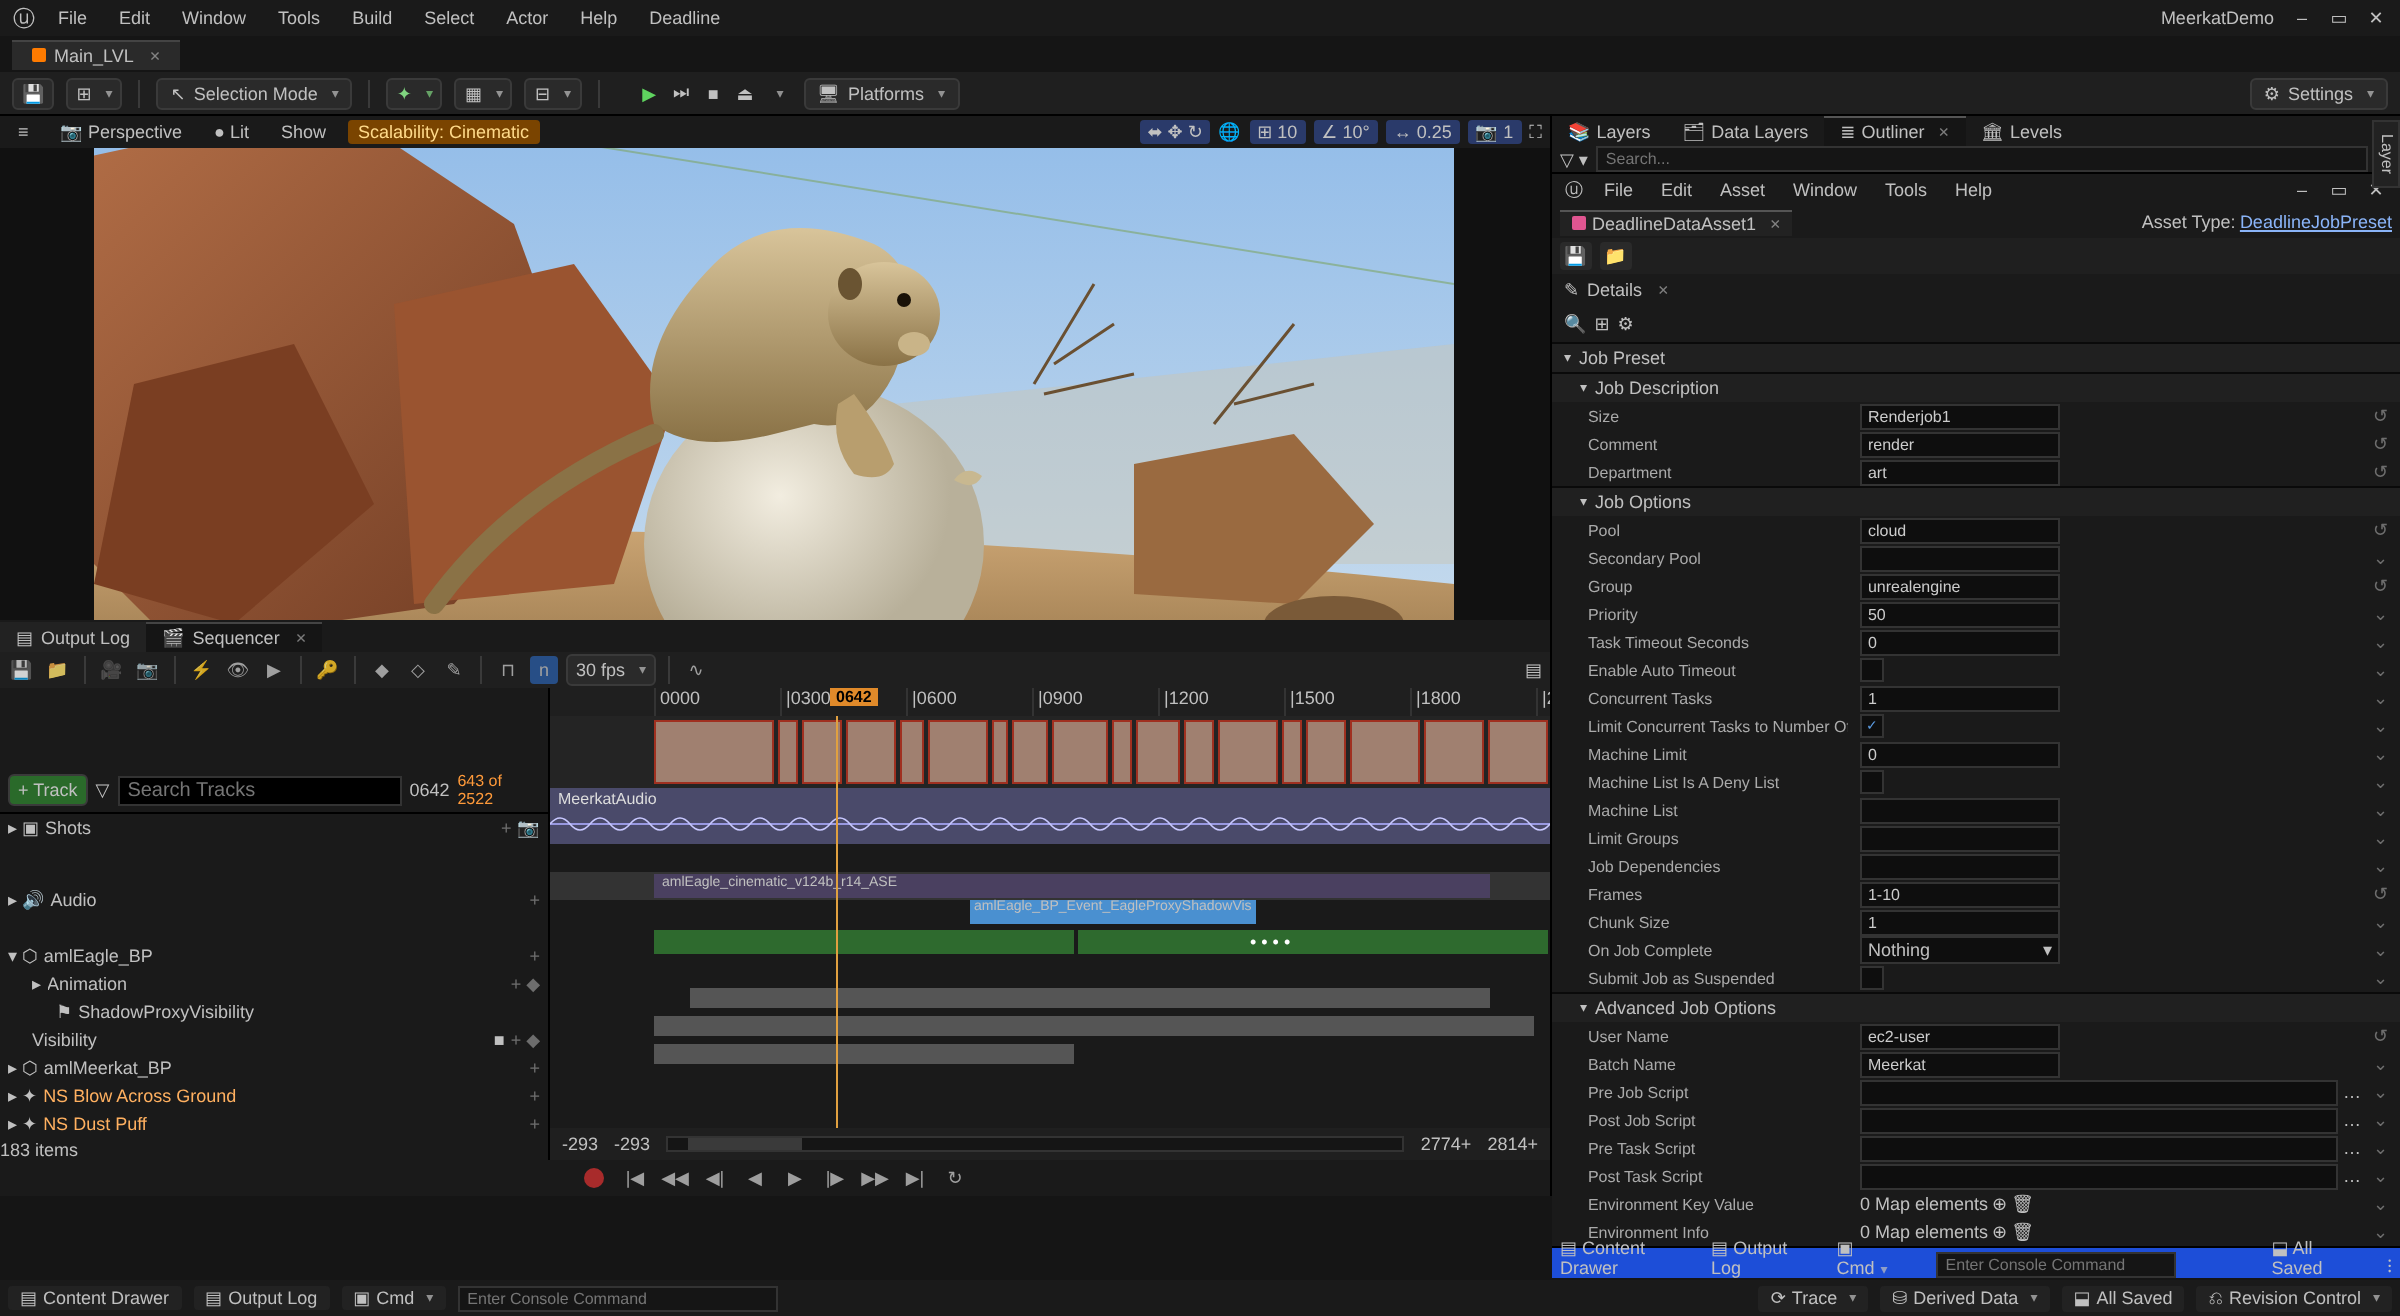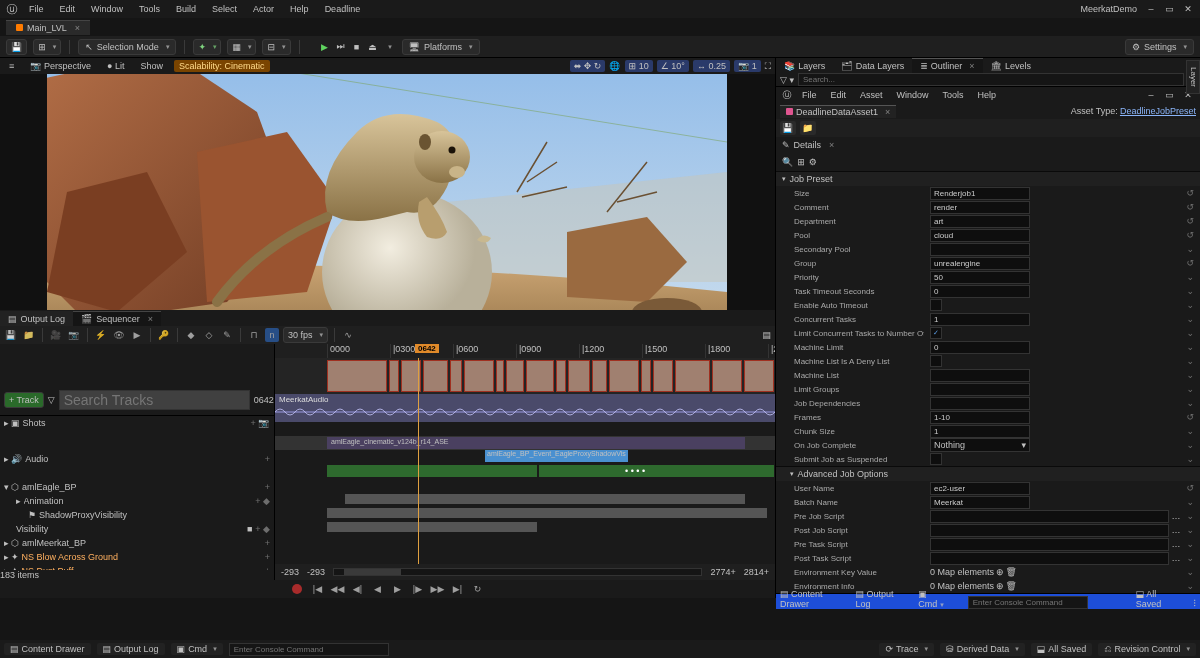--- a/index.html
+++ b/index.html
@@ -43,21 +43,21 @@
 
 .seq-tabs { height:16px; background:#1a1a1a; display:flex; align-items:center;}
 .seq-tabs .stab{padding:2px 8px; background:#151515; border-top:1px solid #444; display:flex;align-items:center;gap:4px;}
 .seq-tabs .stab.inactive{background:#222;border-top-color:#222}
 .seq-toolbar { height:18px; background:#1f1f1f; display:flex; align-items:center; padding:0 4px; gap:4px;}
 .seq-toolbar .ic { width:14px;height:14px;display:flex;align-items:center;justify-content:center;cursor:pointer;opacity:.8;}
 .seq-toolbar .ic.on { background:#2a5aa0; border-radius:2px;}
 .seq-body { display:flex; flex:1; min-height:0;}
 .outliner { width:275px; background:#1a1a1a; border-right:1px solid #000; display:flex; flex-direction:column;}
 .outliner .searchrow { display:flex; align-items:center; padding:2px 4px; gap:4px; background:#1a1a1a; border-bottom:1px solid #000;margin-top:40px;}
-.outliner .searchrow input { flex:1; background:#404040; border:1px solid #333; padding:1px 4px; color:#aaa; font-size:14px;}
+.outliner .searchrow input { flex:1; background:#000000; border:1px solid #333; padding:1px 4px; color:#aaa; font-size:10px;}
 .outliner .frameinfo { color:#ff9a3a; font-size:8px; }
 .outliner .tracks { flex:1; overflow:hidden;}
 .tracks .trk { display:flex; align-items:center; padding:1px 4px; height:14px; gap:3px;}
 .tracks .trk .lbl { flex:1; white-space:nowrap; overflow:hidden; }
 .tracks .trk .plus { opacity:.5; cursor:pointer;}
 .tracks .trk.ind1 { padding-left:16px;}
 .tracks .trk.ind2 { padding-left:28px;}
 .tracks .fx { color:#ffb060;}
 
 .timeline { flex:1; background:#1a1a1a; display:flex; flex-direction:column; position:relative; overflow:hidden;}
@@ -544,20 +544,24 @@
         <span>🔍</span>
         <span>⊞</span>
         <span>⚙</span>
       </div>
 
       <div class="props">
         <div class="cat">
             <span class="arr">▾</span>
             <span>Job Preset</span>
           </div>
+        <div class="cat" style="padding-left:14px">
+            <span class="arr">▾</span>
+            <span>Job Description</span>
+          </div>
         <div class="prop">
             <span class="pname">Size</span>
             <span class="pval">
               <input type="text" value="Renderjob1" style="">
             </span>
             <span class="reset">↺</span>
           </div>
         <div class="prop">
             <span class="pname">Comment</span>
             <span class="pval">
@@ -566,20 +570,24 @@
             <span class="reset">↺</span>
           </div>
         <div class="prop">
             <span class="pname">Department</span>
             <span class="pval">
               <input type="text" value="art" style="">
             </span>
             <span class="reset">↺</span>
           </div>
 
+        <div class="cat" style="padding-left:14px">
+            <span class="arr">▾</span>
+            <span>Job Options</span>
+          </div>
         <div class="prop">
             <span class="pname">Pool</span>
             <span class="pval">
               <input type="text" value="cloud" style="">
             </span>
             <span class="reset">↺</span>
           </div>
         <div class="prop">
             <span class="pname">Secondary Pool</span>
             <span class="pval">

